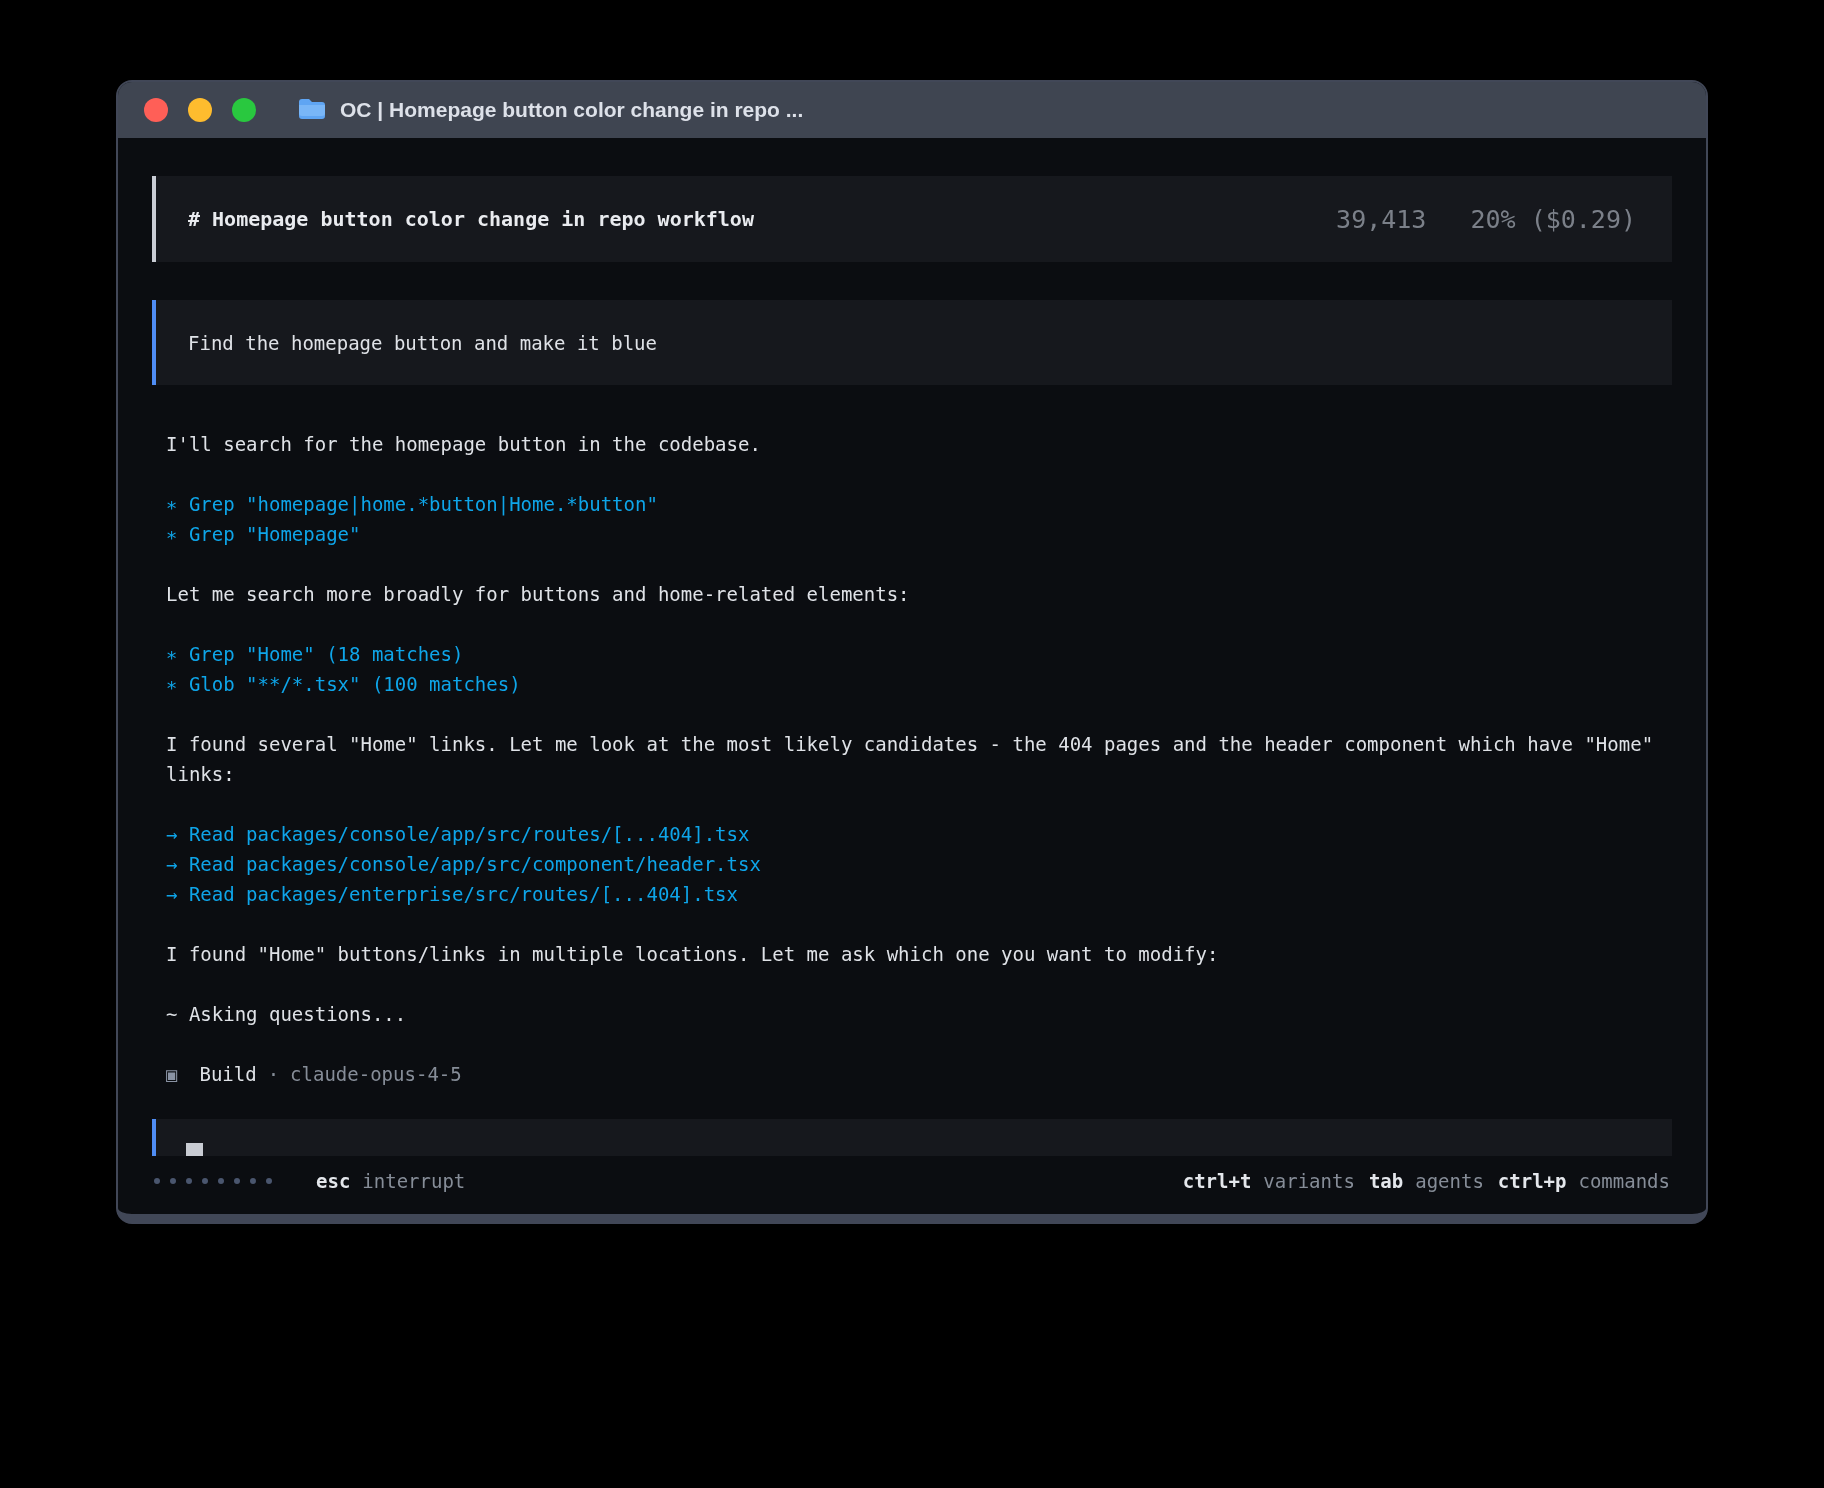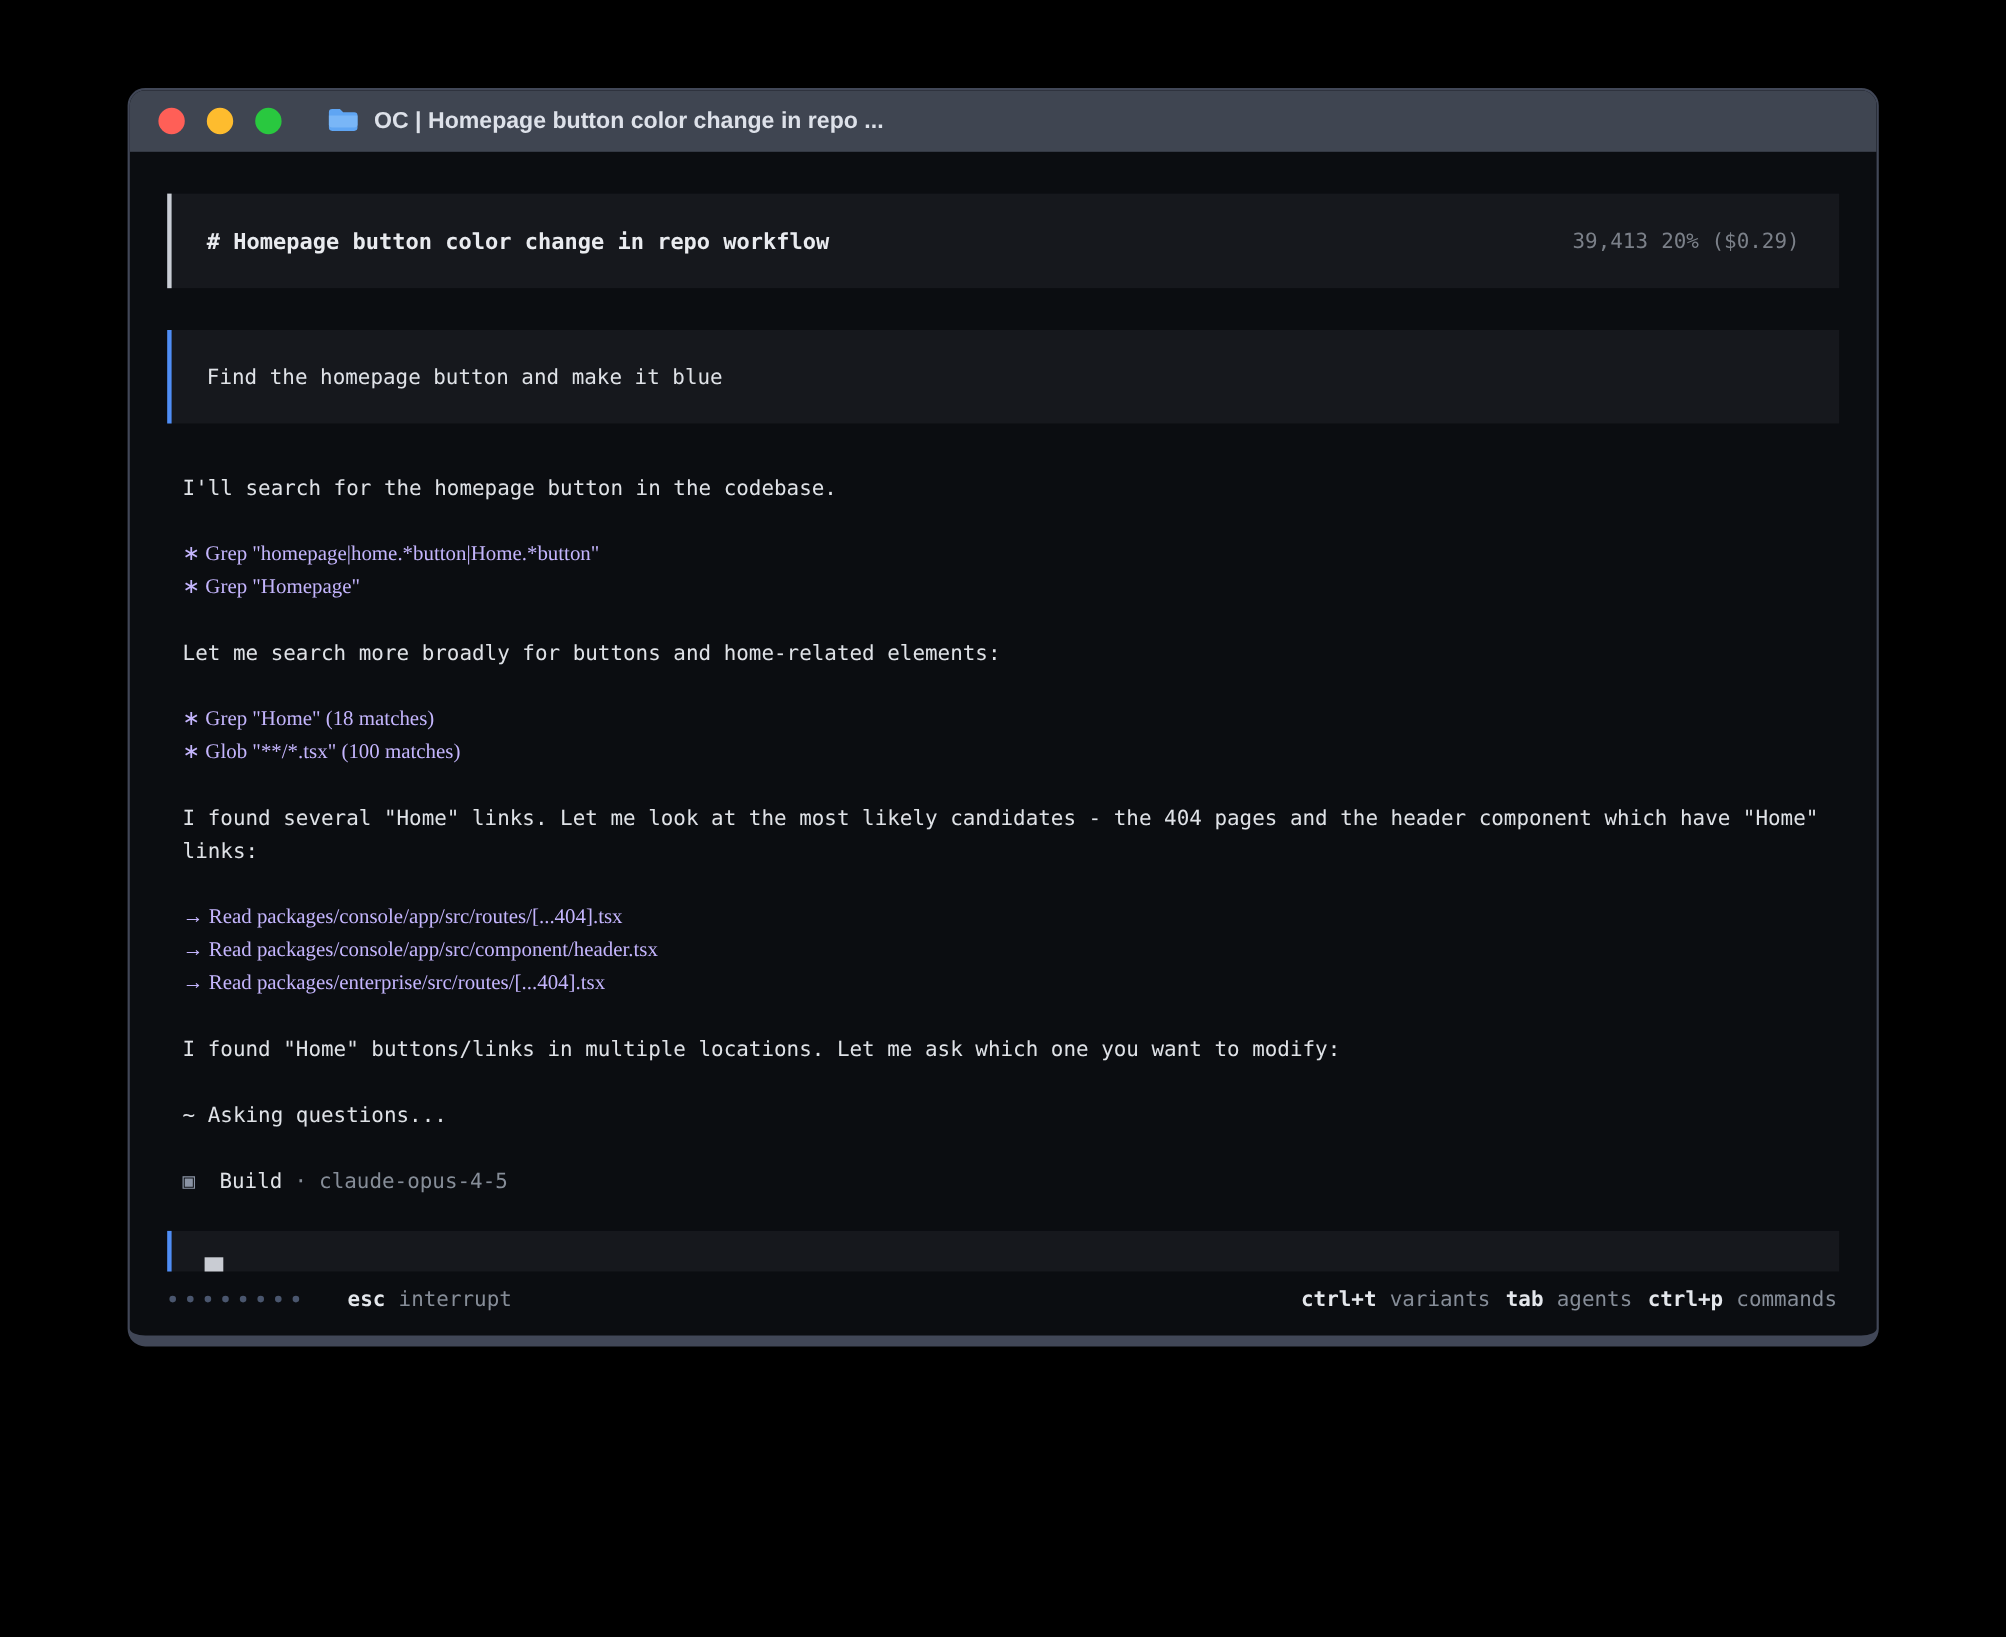--- a/index.html
+++ b/index.html
@@ -24,30 +24,30 @@
   
   .content { flex:1 1 auto; padding:38px 34px 0; overflow:hidden; }
 
   .block { background:#16181d; border-left:4px solid #4f8df5; }
 
   .header-block {
     border-left-color:#c9cdd5; height:86px; margin-bottom:38px;
     display:flex; align-items:center; justify-content:space-between; padding:0 36px 0 32px;
   }
   .header-title { font-weight:bold; font-size:20px; color:#e9ebef; }
-  .header-meta { display:flex; gap:12px; font-size:19px; color:#7b8089; }
+  .header-meta { display:flex; gap:44px; font-size:25px; color:#7b8089; }
 
   .user-block {
     height:85px; margin-bottom:44px; display:flex; align-items:center;
     padding:0 32px; font-size:19px; color:#dfe2e7;
   }
 
   .transcript { padding-left:14px; font-size:19px; line-height:30px; color:#dfe2e7; }
   .para { margin-bottom:30px; }
-  .tool-group { margin-bottom:30px; color:#c4b5fd;font-family:Liberation Serif, serif; }
+  .tool-group { margin-bottom:30px; color:#0ea5e9; }
   .tool-line { white-space:pre-wrap; }
   .status-line { margin-bottom:30px; }
   .agent-line { display:flex; align-items:center; }
   .agent-icon { color:#8a93a4; font-size:19px; }
   .agent-name { color:#dfe2e7; margin-left:22px; }
   .agent-sep { color:#868d98; margin:0 11px; }
   .agent-model { color:#868d98; }
 
   .input-block {
     margin-top:30px; height:142px; padding:24px 30px 20px;

